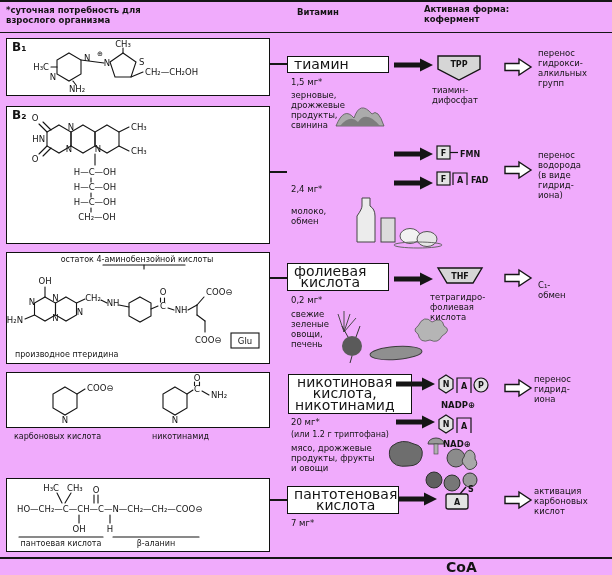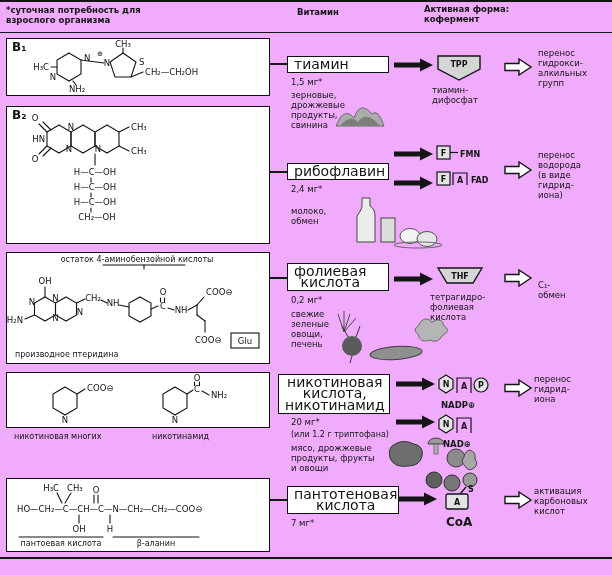--- a/index.html
+++ b/index.html
@@ -5,21 +5,21 @@
   * { margin:0; padding:0; box-sizing:border-box; }
   html,body { background:#ffffff; }
   .page {
     position:relative; width:612px; height:575px; background:#f0abfc;
     font-family:"DejaVu Sans","Liberation Sans",sans-serif; color:#141414; overflow:hidden;
   }
   .abs { position:absolute; }
   .ml { white-space:pre-line; }
   .fz8  { font-size:8px;  line-height:9.5px; }
   .fz85 { font-size:8.5px; line-height:10px; }
-  .fz9  { font-size:12px;  line-height:10.5px; }
+  .fz9  { font-size:14px;  line-height:10.5px;margin-top:45px; }
   .fz10 { font-size:10px; line-height:12px; }
   .bold { font-weight:700; }
   .rule { position:absolute; left:0; width:612px; background:#161616; }
   .conn { position:absolute; height:2px; background:#161616; }
   .sbox { position:absolute; border:1.6px solid #101010; background:#fff; }
   .vbox { position:absolute; border:1.4px solid #101010; background:#fff;
           display:flex; align-items:center; padding-left:6px;
           font-size:14px; line-height:11.5px; white-space:pre-line;text-align:center; }
   .corner { position:absolute; font-weight:700; font-size:12px; }
   svg { display:block; overflow:visible; }
@@ -117,21 +117,20 @@
       <line x1="84" y1="71" x2="84" y2="75"></line>
       <text class="atom" x="88" y="83" text-anchor="middle">H—C—OH</text>
       <line x1="84" y1="86" x2="84" y2="90"></line>
       <text class="atom" x="88" y="98" text-anchor="middle">H—C—OH</text>
       <line x1="84" y1="101" x2="84" y2="105"></line>
       <text class="atom" x="90" y="113" text-anchor="middle">CH₂—OH</text>
     </svg>
   </div>
   <div class="corner" style="left:12px;top:108px">B₂</div>
   <div class="conn" style="left:270px;top:171px;width:17px"></div>
-  <div class="vbox" style="left:287px;top:163px;width:102px;height:17px">рибофлавин</div>
   <div class="abs fz85" style="left:291px;top:184px">2,4 мг*</div>
   <div class="abs ml fz85" style="left:291px;top:206px">молоко,
 обмен</div>
   <svg class="abs" style="left:348px;top:192px" width="96" height="56" viewBox="0 0 96 56">
     <path d="M14,6 h8 v8 q5,3 5,10 v26 h-18 v-26 q5,-7 5,-10 z" fill="#ececec" stroke="#444" stroke-width="1"></path>
     <rect x="33" y="26" width="14" height="24" fill="#dcdcdc" stroke="#444"></rect>
     <ellipse cx="62" cy="44" rx="10" ry="7.5" fill="#f2f2f2" stroke="#555"></ellipse>
     <ellipse cx="79" cy="47" rx="10" ry="7.5" fill="#e6e6e6" stroke="#555"></ellipse>
     <ellipse cx="70" cy="53" rx="24" ry="3" fill="none" stroke="#666"></ellipse>
   </svg>
@@ -247,23 +246,23 @@
       <text class="atom" x="168" y="50" text-anchor="middle">N</text>
       <line x1="180" y1="21" x2="186" y2="17"></line>
       <text class="atom" x="190" y="19" text-anchor="middle">C</text>
       <line x1="187.5" y1="9" x2="187.5" y2="12.5"></line>
         <line x1="192.5" y1="9" x2="192.5" y2="12.5"></line>
       <text class="atom" x="190" y="8" text-anchor="middle">O</text>
       <line x1="195" y1="18" x2="202" y2="22"></line>
       <text class="atom" x="204" y="25">NH₂</text>
     </svg>
   </div>
-  <div class="abs fz8" style="left:14px;top:432px">никотиновая многих</div>
+  <div class="abs fz8" style="left:14px;top:432px">карбоновых кислота</div>
   <div class="abs fz8" style="left:152px;top:432px">никотинамид</div>
-  <div class="vbox" style="left:278px;top:374px;width:112px;height:40px">никотиновая
+  <div class="vbox" style="left:288px;top:374px;width:124px;height:40px">никотиновая
 кислота,
 никотинамид</div>
   <div class="abs fz85" style="left:291px;top:417px">20 мг*</div>
   <div class="abs fz8" style="left:291px;top:430px">(или 1.2 г триптофана)</div>
   <div class="abs ml fz85" style="left:291px;top:443px">мясо, дрожжевые
 продукты, фрукты
 и овощи</div>
   <svg class="abs" style="left:388px;top:436px" width="96" height="58" viewBox="0 0 96 58">
     <path d="M4,10 q10,-8 22,-2 q10,2 8,12 q-2,10 -14,10 q-14,2 -18,-8 q-2,-8 2,-12 z" fill="#6e6e6e" stroke="#333"></path>
     <path d="M40,8 a8,6 0 0 1 16,0 z" fill="#9a9a9a" stroke="#444"></path>

